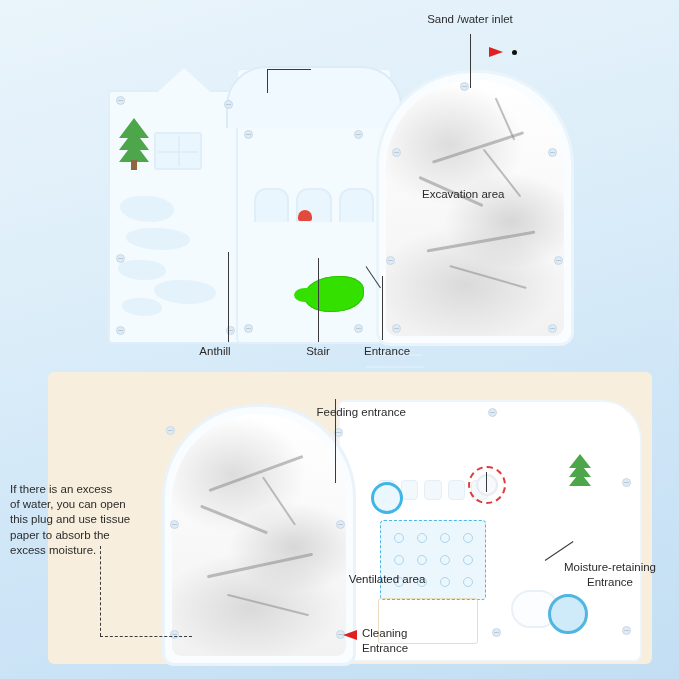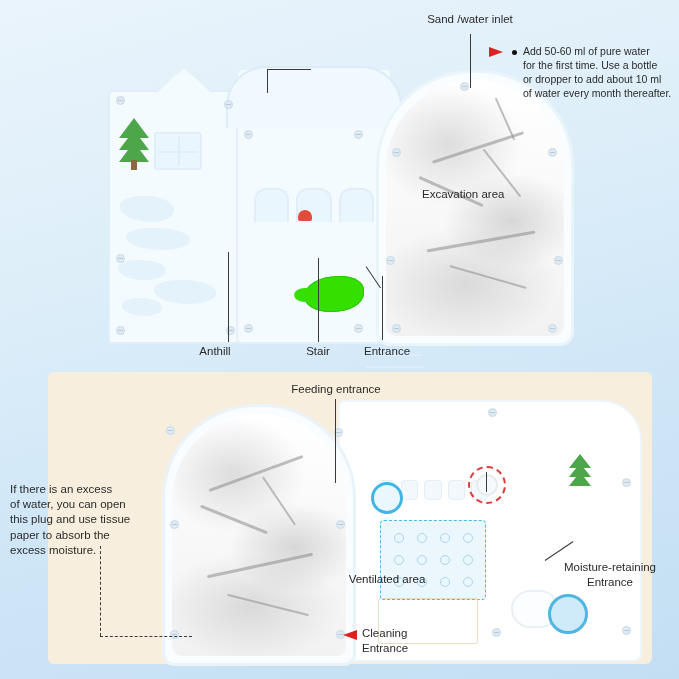--- a/index.html
+++ b/index.html
@@ -204,24 +204,20 @@
 
 
   <div class="ln lnh" style="left:267px;top:69px;width:44px;"></div>
   <div class="ln lnv" style="left:267px;top:69px;height:24px;"></div>
 
   <div class="ln lnv" style="left:470px;top:34px;height:54px;"></div>
   <div class="lbl c" style="left:396px;top:12px;width:148px;">Sand /water inlet</div>
 
   <div class="red-arrow rt" style="left:489px;top:47px;"></div>
   <div class="bullet" style="left:512px;top:50px;"></div>
-  <div class="lbl" style="left:523px;top:45px;width:152px;font-size:10.5px;">Add 50-60 ml of pure water
-for the first time. Use a bottle
-or dropper to add about 10 ml
-of water every month thereafter.</div>
 
   <div class="lbl" style="left:422px;top:187px;width:120px;">Excavation area</div>
 
   <div class="ln lnv" style="left:228px;top:252px;height:90px;"></div>
   <div class="lbl c" style="left:172px;top:344px;width:86px;">Anthill</div>
 
   <div class="ln lnv" style="left:318px;top:258px;height:84px;"></div>
   <div class="lbl c" style="left:288px;top:344px;width:60px;">Stair</div>
 
   <div class="ln lnh" style="left:366px;top:266px;width:26px;transform:rotate(56deg);transform-origin:left center;"></div>
@@ -289,21 +285,21 @@
     <div class="screw" style="left:122px;top:258px;"></div>
     <div class="screw" style="left:288px;top:258px;"></div>
     <div class="screw" style="left:440px;top:36px;"></div>
     <div class="screw" style="left:574px;top:106px;"></div>
     <div class="screw" style="left:574px;top:254px;"></div>
     <div class="screw" style="left:444px;top:256px;"></div>
   </div>
 
 
   <div class="ln lnv" style="left:335px;top:399px;height:84px;"></div>
-  <div class="lbl c" style="left:266px;top:382px;width:140px;">Feeding entrance</div>
+  <div class="lbl c" style="left:266px;top:405px;width:140px;text-align:right;">Feeding entrance</div>
 
   <div class="ln lnv" style="left:486px;top:472px;height:20px;"></div>
 
   <div class="lbl c" style="left:332px;top:572px;width:110px;color:#1d1d1d;">Ventilated area</div>
 
   <div class="red-arrow" style="left:343px;top:630px;"></div>
   <div class="lbl" style="left:362px;top:626px;width:110px;">Cleaning
 Entrance</div>
 
   <div class="ln lnh" style="left:545px;top:560px;width:34px;transform:rotate(-34deg);transform-origin:left center;"></div>

